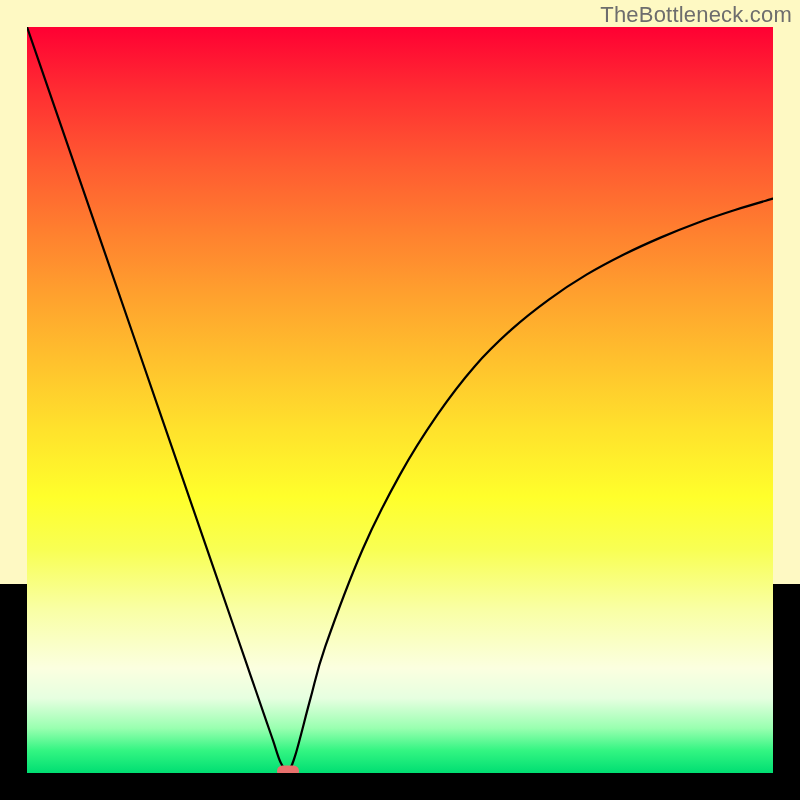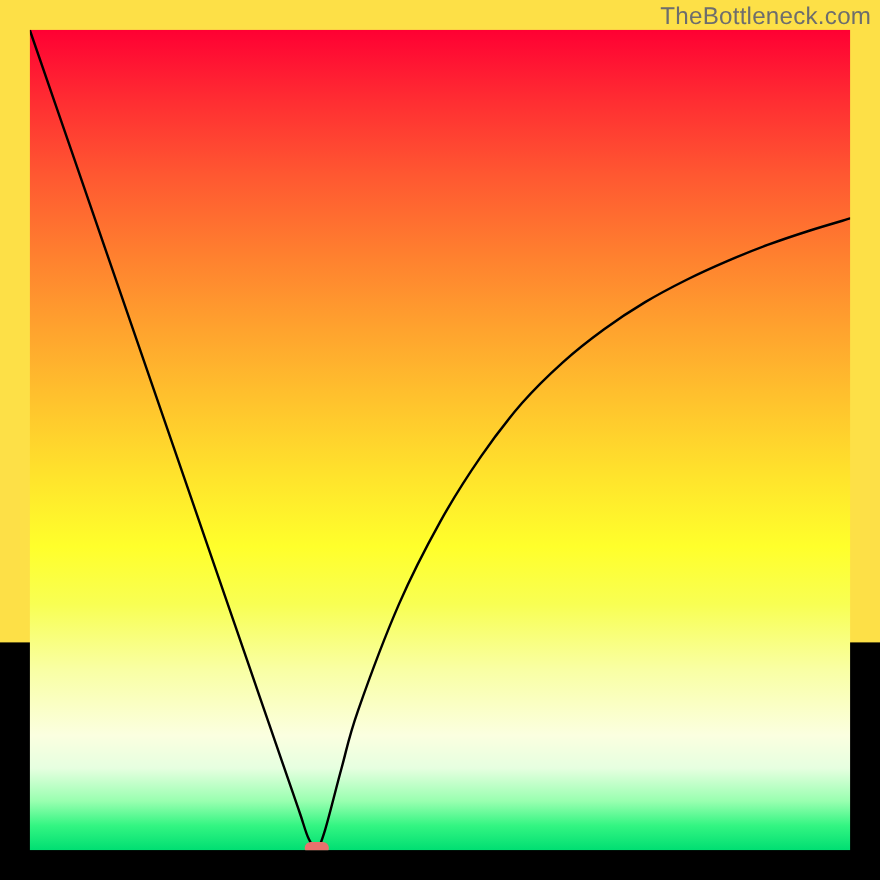--- a/index.html
+++ b/index.html
@@ -8,21 +8,21 @@
     width: 800px;
     height: 800px;
     background: #000;
     font-family: Arial, Helvetica, sans-serif;
     overflow: hidden;
   }
   .frame {
     position: relative;
     width: 800px;
     height: 584px;
-    background: #fde047;
+    background: #fef9c3;
   }
   .watermark {
     position: absolute;
     top: 2px;
     right: 8px;
     color: #6d6d6d;
     font-size: 22px;
     font-weight: 400;
     letter-spacing: 0.2px;
     z-index: 10;

